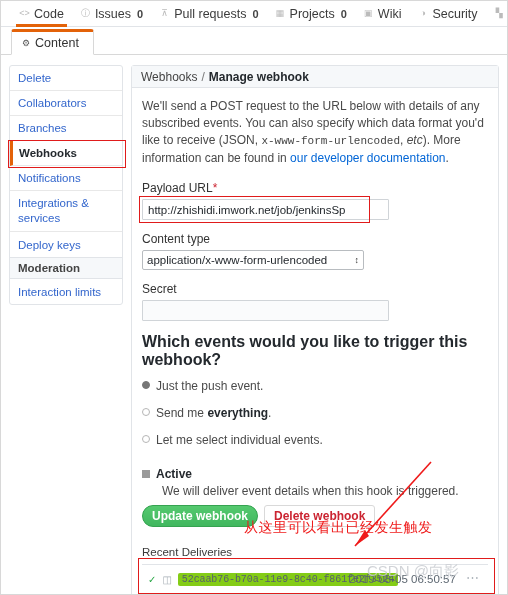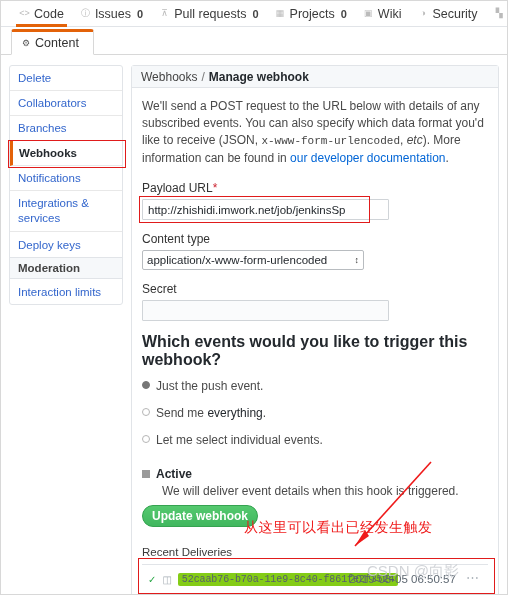--- a/index.html
+++ b/index.html
@@ -267,21 +267,21 @@
   }
   .rdot {
     width: 8px; height: 8px;
     border-radius: 50%;
     border: 1px solid #b6b6b6;
     background: #fff;
     flex: 0 0 8px;
     margin-top: 2px;
   }
   .rdot.on { background: #767676; border-color: #767676; }
-  .radio-row b { font-weight: normal; color: #24292e; }
+  .radio-row b { font-weight: bold; color: #24292e; }
 
   .check-row {
     display: flex;
     align-items: flex-start;
     gap: 6px;
     font-size: 12px;
     color: #24292e;
     margin-top: 20px;
   }
   .cbox {
@@ -532,20 +532,21 @@
         
         <div class="check-row">
           <span class="cbox on"></span>
           <span class="check-label">Active</span>
         </div>
         <div class="check-sub">We will deliver event details when this hook is triggered.</div>
 
         
         <div class="btn-row">
           <button class="btn-green">Update webhook</button>
+          <button class="btn-red">Delete webhook</button>
         </div>
 
         
         <div class="rd-title">Recent Deliveries</div>
         <div class="delivery">
           <span class="dv-check">✓</span>
           <span class="dv-icon">◫</span>
           <span class="dv-id">52caab76-b70a-11e9-8c40-f861fe2f3524</span>
           <span class="dv-dots">⋯</span>
         </div>

